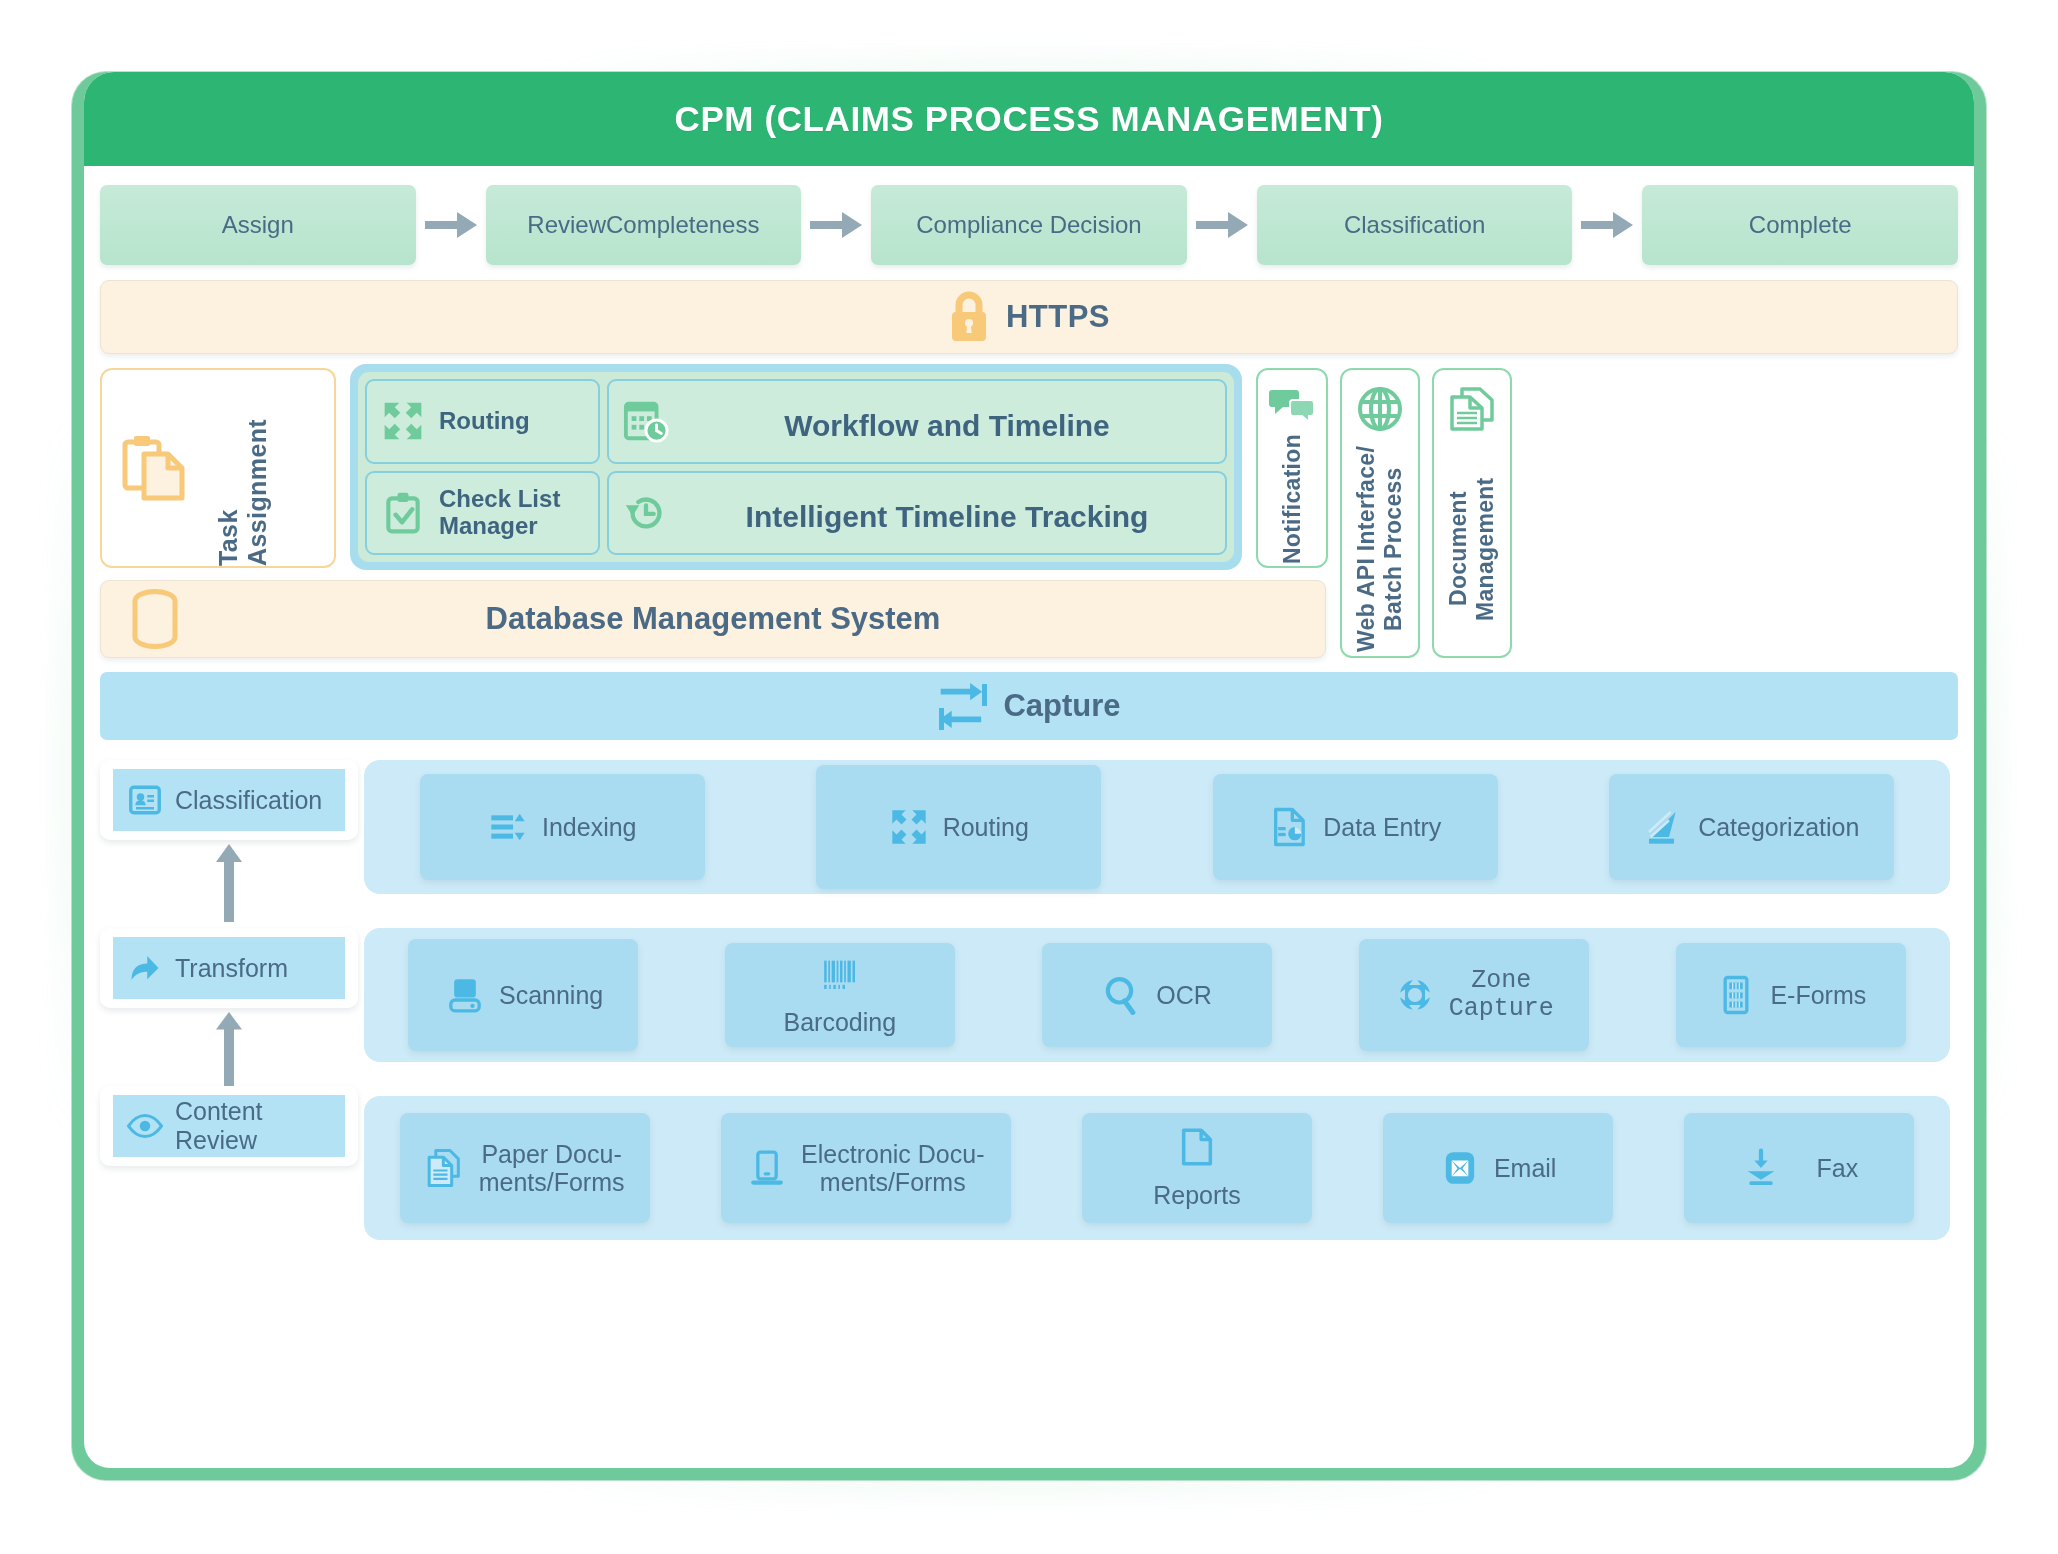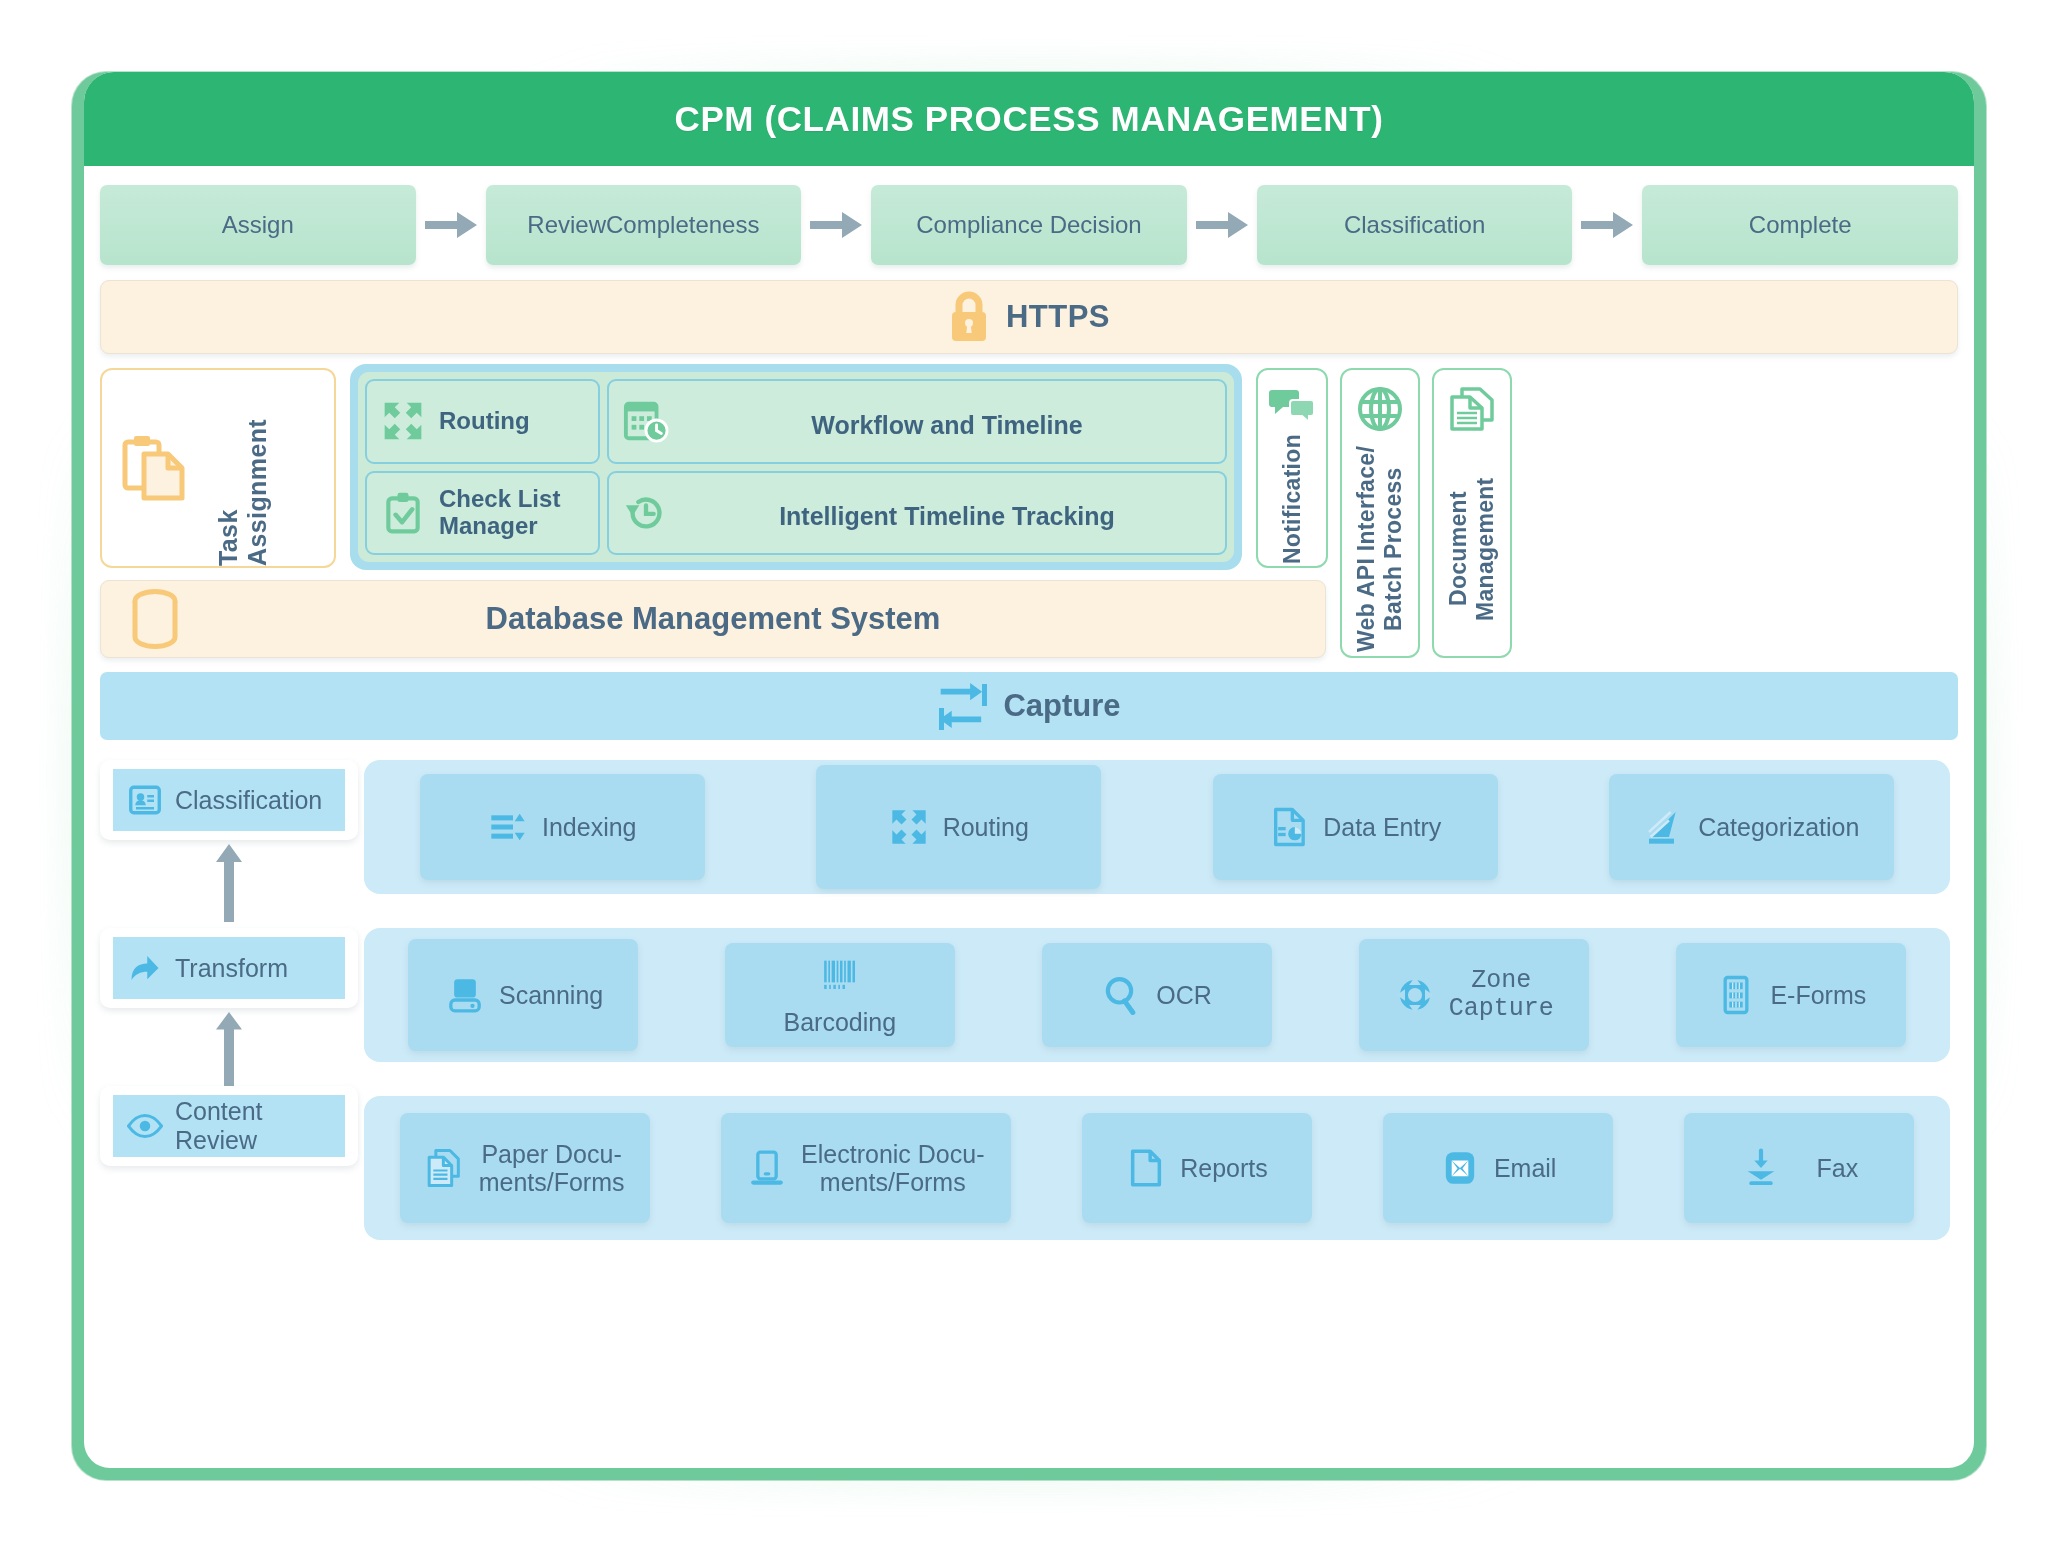--- a/index.html
+++ b/index.html
@@ -92,21 +92,21 @@
     width:100%; height:100%;
     background:#cbead8; border-radius:11px; padding:7px;
     display:grid; grid-template-columns:235px 1fr; grid-template-rows:1fr 1fr; gap:7px;
   }
   .wf-cell {
     background:#cdecdc; border:2px solid #85cfdf; border-radius:9px;
     display:flex; align-items:center; gap:14px; padding:0 14px;
   }
   .wf-cell.wide { justify-content:flex-start; }
   .wf-text { color:#3f6480; font-size:24px; font-weight:bold; line-height:1.1; }
-  .wf-cell.wide .wf-text { flex:1; text-align:center; font-size:25px;margin-top:8px; }
+  .wf-cell.wide .wf-text { flex:1; text-align:center; font-size:30px;margin-top:8px; }
 
   .sidepanel {
     background:#ffffff; border:2px solid #8fd9ae; border-radius:12px;
     display:flex; flex-direction:column; align-items:center; padding-top:16px;
   }
   .sidepanel .sp-label {
     writing-mode:vertical-rl; transform:rotate(180deg);
     color:#4a6a85; font-size:23px; font-weight:bold; letter-spacing:.3px;
     margin-top:10px; text-align:center; line-height:1.16;
   }
@@ -536,21 +536,21 @@
       <div class="cap-card" style="height: 110px; min-width: 290px;">
         <span>
           <svg class="icon" width="40" height="40" viewBox="0 0 48 48">
      <rect x="13" y="5" width="22" height="32" rx="3" fill="none" stroke="#4cb8e4" stroke-width="4"></rect>
      <rect x="20" y="29" width="8" height="4" rx="2" fill="#4cb8e4"></rect>
      <rect x="5" y="39" width="38" height="5" rx="2.5" fill="#4cb8e4"></rect>
           </svg>
         </span>
         <span class="cap-text">Electronic Docu-<br>ments/Forms</span>
       </div>
-      <div class="cap-card" style="height: 110px; min-width: 230px;">
+      <div class="cap-card" style="height: 110px; min-width: 230px; flex-direction: column;">
         <span>
           <svg class="icon" width="40" height="40" viewBox="0 0 48 48">
      <path d="M8 4 h21 l11 11 v29 h-32 z" fill="none" stroke="#4cb8e4" stroke-width="4.2" stroke-linejoin="round"></path>
      <path d="M29 4 v11 h11" fill="none" stroke="#4cb8e4" stroke-width="4.2" stroke-linejoin="round"></path>
           </svg>
         </span>
         <span class="cap-text">Reports</span>
       </div>
       <div class="cap-card" style="height: 110px; min-width: 230px;">
         <span>

